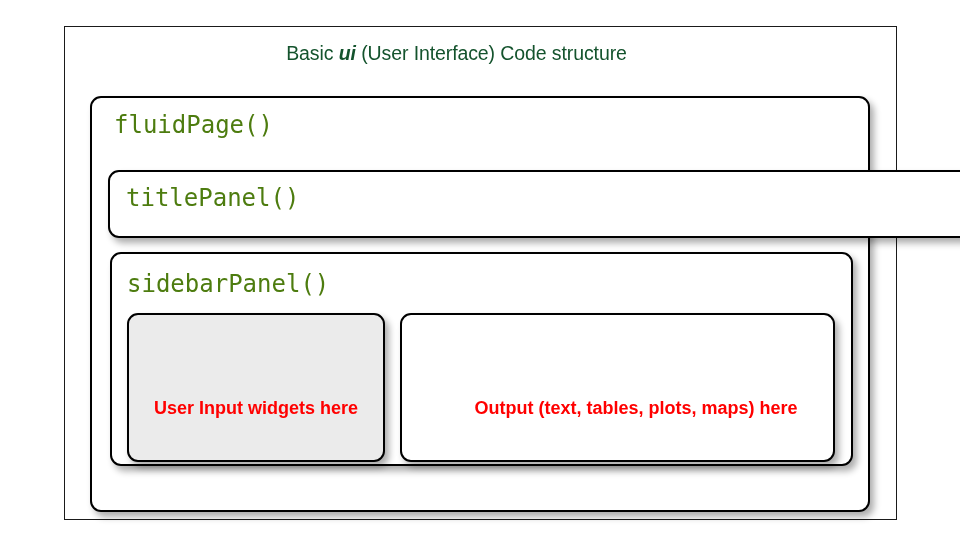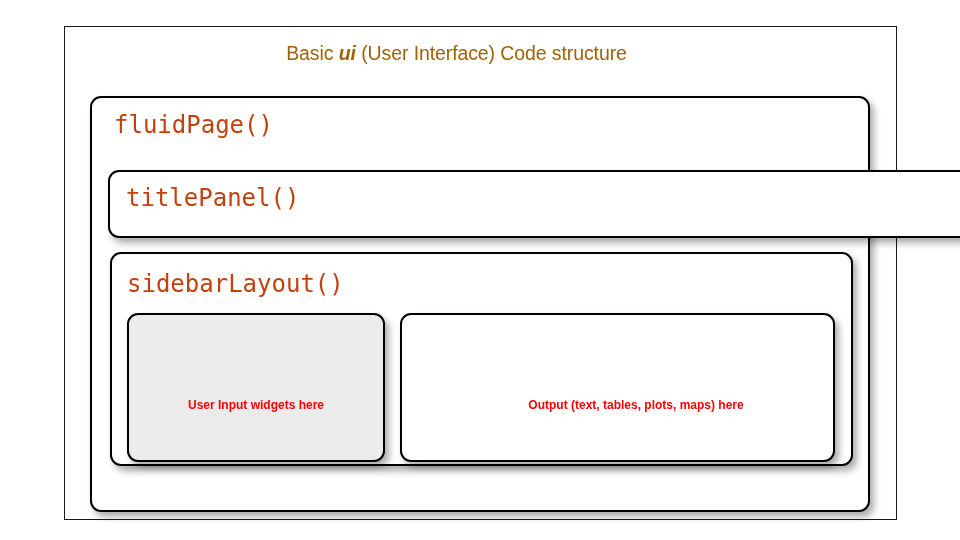--- a/index.html
+++ b/index.html
@@ -36,21 +36,21 @@
   
   .diagram-title {
     position: absolute;
     left: 64px;
     top: 42px;
     width: 785px;
     text-align: center;
     font-family: "Liberation Sans", sans-serif;
     font-size: 19.5px;
     font-weight: 400;
-    color: #a16207;
+    color: #14532d;
     letter-spacing: -0.1px;
     white-space: nowrap;
   }
   .diagram-title .em-ui {
     font-weight: bold;
     font-style: italic;
   }
 
   
   .box {
@@ -58,21 +58,21 @@
     box-sizing: border-box;
     background: #ffffff;
     border: 2.6px solid #000000;
     border-radius: 11px;
     box-shadow: 4px 5px 7px rgba(0,0,0,0.33);
   }
 
   .box-label {
     position: absolute;
     font-family: "DejaVu Sans Mono", monospace;
-    color: #c2410c;
+    color: #4d7c0f;
     white-space: nowrap;
   }
 
   
   #fluid-page {
     left: 90px;
     top: 96px;
     width: 780px;
     height: 416px;
   }
@@ -132,21 +132,21 @@
   #main-panel-label {
     left: 13px;
     top: 16px;
     font-size: 22px;
   }
 
   
   .red-note {
     position: absolute;
     font-family: "Liberation Sans", sans-serif;
-    font-size: 12px;
+    font-size: 18px;
     font-weight: bold;
     color: #FF0000;
     text-align: center;
     white-space: nowrap;
   }
   #sidebar-note {
     left: 0;
     right: 0;
     top: 83px;
   }
@@ -168,21 +168,21 @@
 
   <div class="box" id="fluid-page">
     <div class="box-label" id="fluid-page-label">fluidPage()</div>
   </div>
 
   <div class="box" id="title-panel">
     <div class="box-label" id="title-panel-label">titlePanel()</div>
   </div>
 
   <div class="box" id="sidebar-layout">
-    <div class="box-label" id="sidebar-layout-label">sidebarLayout()</div>
+    <div class="box-label" id="sidebar-layout-label">sidebarPanel()</div>
   </div>
 
   <div class="box" id="sidebar-panel">
     <div class="red-note" id="sidebar-note">User Input widgets here</div>
   </div>
 
   <div class="box" id="main-panel">
     <div class="red-note" id="main-note">Output (text, tables, plots, maps) here</div>
   </div>
 

